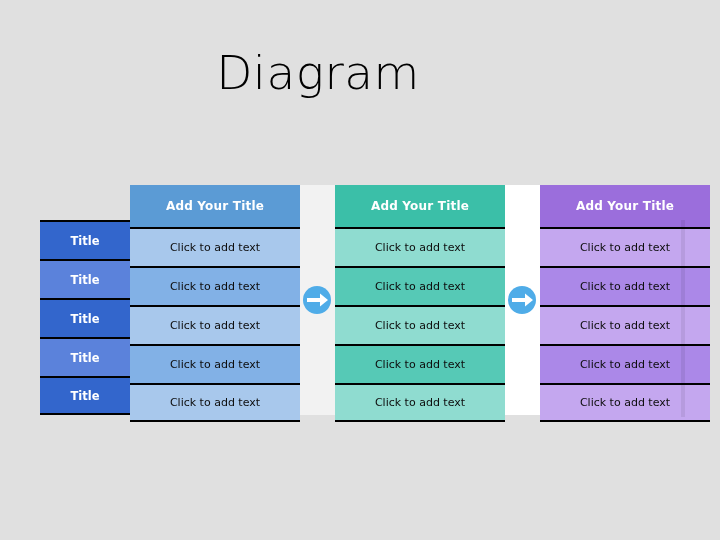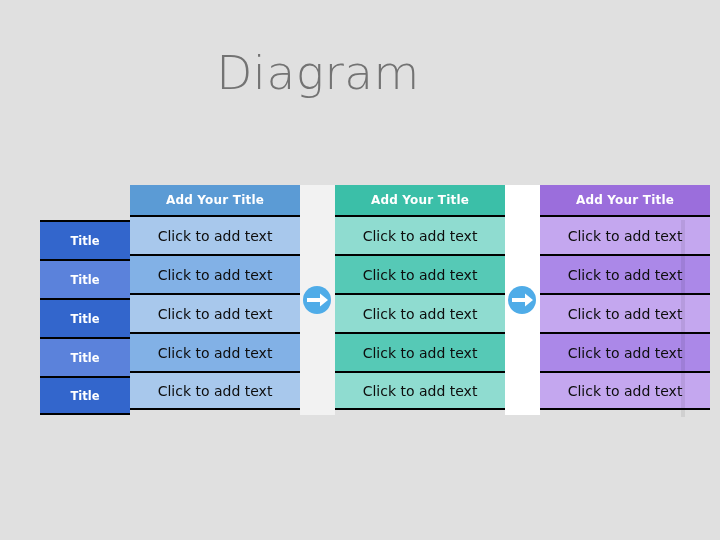--- a/index.html
+++ b/index.html
@@ -18,21 +18,21 @@
   #page-title {
     position: absolute;
     left: 0;
     top: 44px;
     width: 636px;
     text-align: center;
     font-family: "DejaVu Sans", sans-serif;
     font-weight: 300;
     font-size: 47px;
     line-height: 58px;
-    color: #737373;
+    color: #000000;
     letter-spacing: 0.5px;
   }
 
   
   #diagram {
     position: absolute;
     left: 40px;
     top: 185px;
     width: 642px;
     height: 230px;
@@ -66,42 +66,42 @@
     position: absolute;
     top: 0;
     width: 170px;
     height: 230px;
   }
   .group.g0 { left: 90px; }
   .group.g1 { left: 295px; }
   .group.g2 { left: 500px; }
 
   .group-header {
-    height: 30px;
+    height: 42px;
     box-sizing: border-box;
     display: flex;
     align-items: center;
     justify-content: center;
     color: #ffffff;
     font-size: 12px;
     font-weight: bold;
     letter-spacing: 0.2px;
   }
   .group-body {
     height: 195px;
   }
   .data-cell {
     height: 39px;
     box-sizing: border-box;
     border-top: 2px solid #000000;
     display: flex;
     align-items: center;
     justify-content: center;
     color: #0d0d0d;
-    font-size: 14px;
+    font-size: 11px;
   }
   .data-cell:last-child {
     border-bottom: 2px solid #000000;
   }
 
   
   .gap {
     position: absolute;
     top: 0;
     height: 230px;

